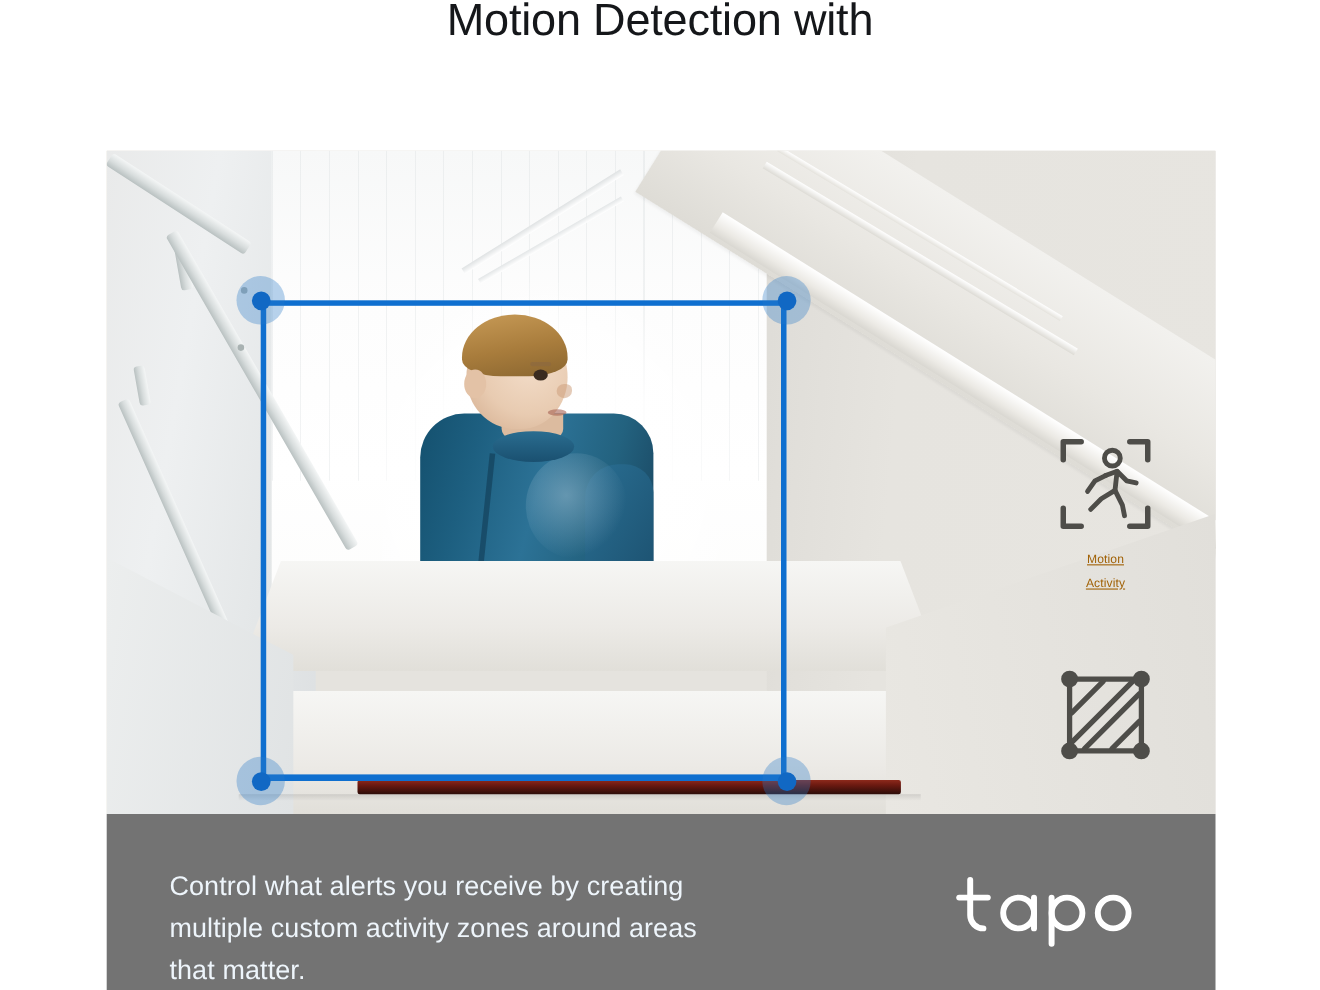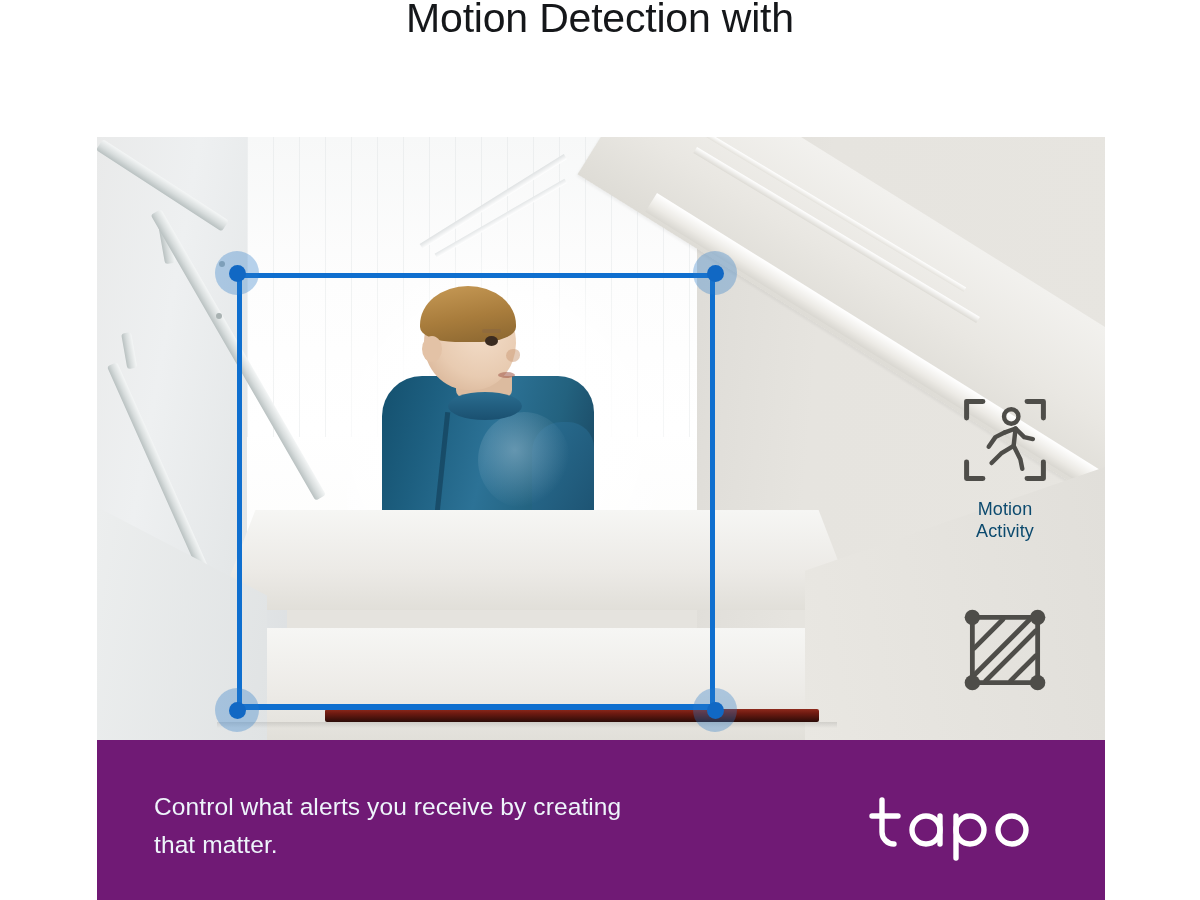--- a/index.html
+++ b/index.html
@@ -354,35 +354,36 @@
     color: #4e4d49;
   }
   .feature { width: 160px; margin: 0 auto; }
   .feature + .feature { margin-top: 60px; }
   .feature-icon {
     width: 96px; height: 96px;
     margin: 0 auto 10px auto;
     display: block;
   }
   .feature-label {
-    font-size: 18px;
+    font-size: 11px;
     line-height: 22px;
-    color: #0c4a6e;
+    color: #a16207;
     letter-spacing: .1px;
+    text-decoration: underline;
   }
   .feature-label span { display: block; }
 
   
   .banner {
     position: absolute;
     left: 97px;
     top: 740px;
     width: 1008px;
     height: 160px;
-    background: #701a75;
+    background: #737373;
     overflow: hidden;
   }
   .banner-text {
     position: absolute;
     left: 57px;
     top: 48px;
     width: 660px;
     color: #eef5fb;
     font-size: 24.5px;
     line-height: 38px;
@@ -515,20 +516,21 @@
         </g>
       </svg>
     </div>
 
   </div>
 </div>
 
 <div class="banner">
   <div class="banner-text">
     <span>Control what alerts you receive by creating</span>
+    <span>multiple custom activity zones around areas</span>
     <span>that matter.</span>
   </div>
 
   <svg class="brand" viewBox="0 0 180 72">
     <g fill="none" stroke="#ffffff" stroke-width="5.4" stroke-linecap="round" stroke-linejoin="round">
 
       <path d="M14 8 L14 40 a12 12 0 0 0 12 12"></path>
       <line x1="4" y1="24" x2="30" y2="24"></line>
 
       <circle cx="58" cy="38" r="14"></circle>

